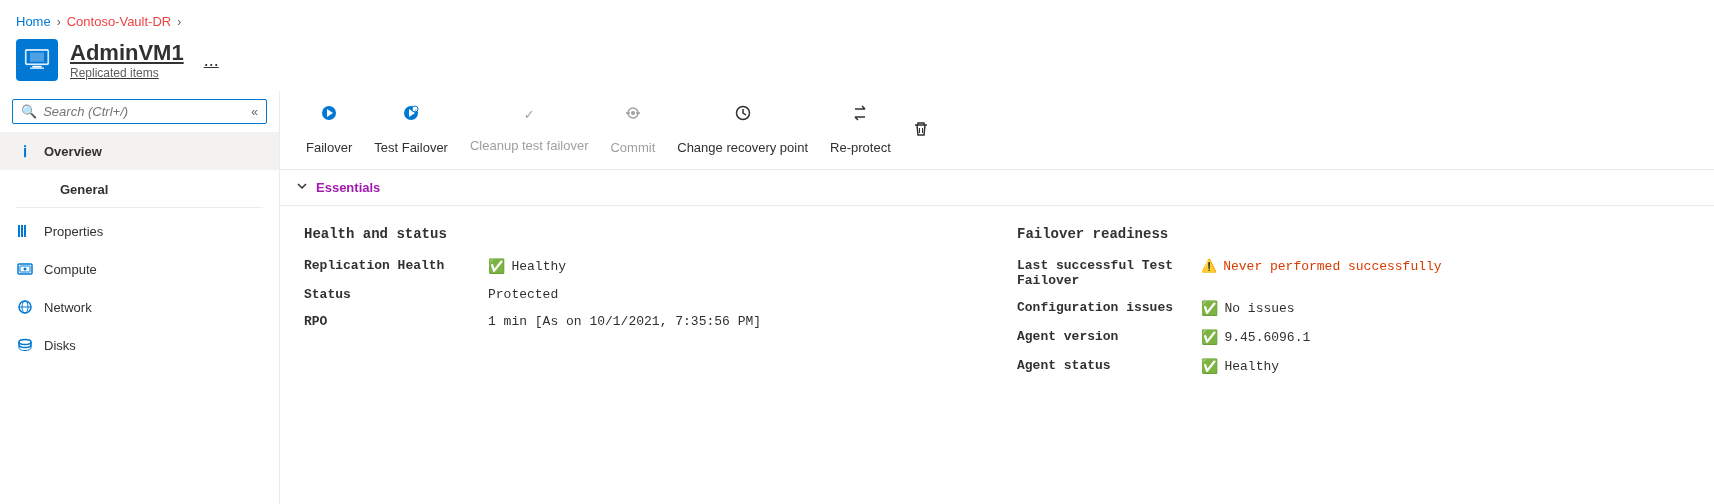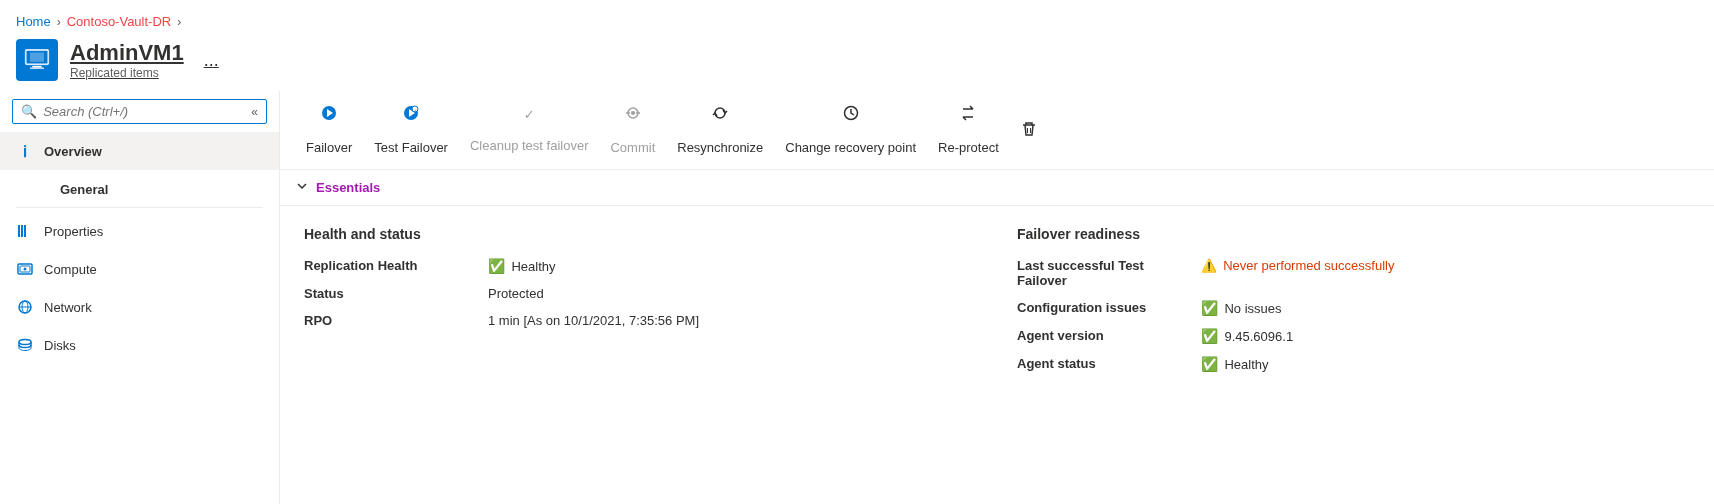--- a/index.html
+++ b/index.html
@@ -37,21 +37,21 @@
 
     
     .toolbar { display: flex; align-items: center; gap: 2px; padding: 8px 16px; border-bottom: 1px solid #edebe9; flex-wrap: wrap; }
     .toolbar-btn { display: flex; align-items: center; gap: 16px; padding: 6px 10px; border: none; background: none; cursor: pointer; font-size: 13px; color: #323130; border-radius: 2px; white-space: nowrap; flex-direction: column; }
     .toolbar-btn.disabled { color: #a19f9d; cursor: default; }
 
     
     .essentials-header { display: flex; align-items: center; gap: 8px; padding: 10px 16px; border-bottom: 1px solid #edebe9; font-size: 13px; font-weight: 600; color: #a21caf; cursor: pointer; }
 
     
-    .content-body { display: flex; padding: 20px 24px; gap: 40px; }
+    .content-body { display: flex; padding: 20px 24px; gap: 40px; font-family: Liberation Mono, monospace; }
     .content-section { flex: 1; }
     .section-title { font-size: 14px; font-weight: 700; color: #323130; margin-bottom: 16px; }
     .info-row { display: flex; align-items: flex-start; margin-bottom: 12px; gap: 24px; }
     .info-label { font-weight: 700; font-size: 13px; color: #323130; width: 160px; flex-shrink: 0; }
     .info-value { font-size: 13px; color: #323130; display: flex; align-items: center; gap: 6px; }
     .status-green { color: #107c10; font-size: 14px; }
     .warning-icon { color: #d83b01; font-size: 13px; }
     .link-warning { color: #d83b01; text-decoration: none; cursor: pointer; display: flex; align-items: center; gap: 4px; }
   </style>
 </head>
@@ -179,31 +179,20 @@
           <svg width="16" height="16" viewBox="0 0 16 16" fill="none">
               <circle cx="8" cy="8" r="5" stroke="#a19f9d" stroke-width="1.5"></circle>
               <circle cx="8" cy="8" r="2" fill="#a19f9d"></circle>
               <line x1="1" y1="8" x2="5" y2="8" stroke="#a19f9d" stroke-width="1.5"></line>
               <line x1="11" y1="8" x2="15" y2="8" stroke="#a19f9d" stroke-width="1.5"></line>
             </svg>
         </span>
         <span>Commit</span>
       </button>
 
-      <button class="toolbar-btn">
-        <span>
-          <svg width="16" height="16" viewBox="0 0 16 16" fill="none">
-              <path d="M3 8 A5 5 0 0 1 13 8" stroke="#323130" stroke-width="1.5" fill="none"></path>
-              <path d="M13 8 A5 5 0 0 1 3 8" stroke="#323130" stroke-width="1.5" fill="none" stroke-dasharray="0"></path>
-              <polyline points="11,5 13,8 15,6" stroke="#323130" stroke-width="1.5" fill="none"></polyline>
-              <polyline points="5,11 3,8 1,10" stroke="#323130" stroke-width="1.5" fill="none"></polyline>
-            </svg>
-        </span>
-        <span>Resynchronize</span>
-      </button>
 
       <button class="toolbar-btn">
         <span>
           <svg width="16" height="16" viewBox="0 0 16 16" fill="none">
               <circle cx="8" cy="8" r="6.5" stroke="#323130" stroke-width="1.5"></circle>
               <polyline points="8,4 8,8 11,10" stroke="#323130" stroke-width="1.5" fill="none"></polyline>
             </svg>
         </span>
         <span>Change recovery point</span>
       </button>

